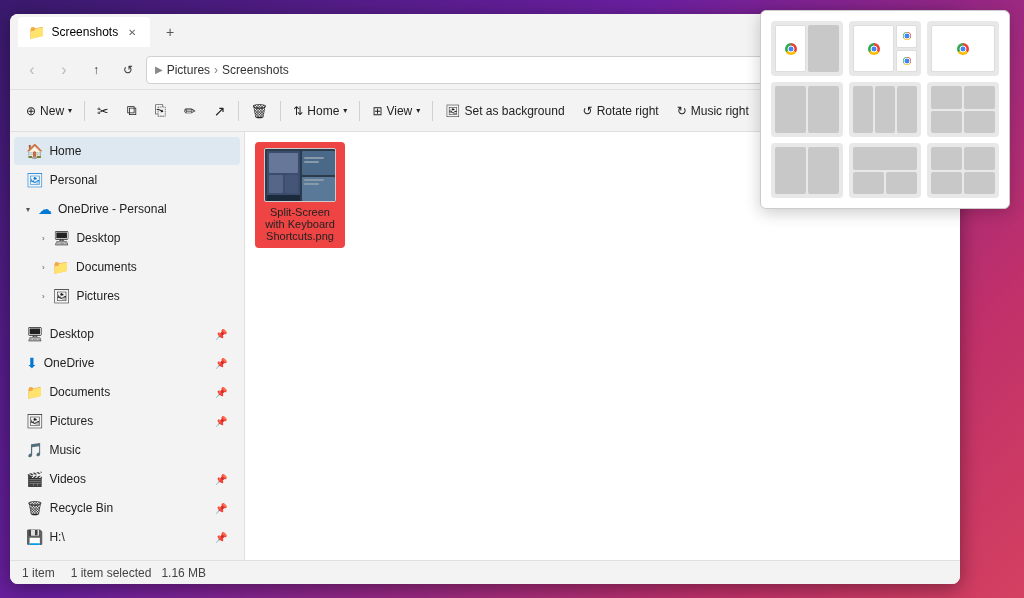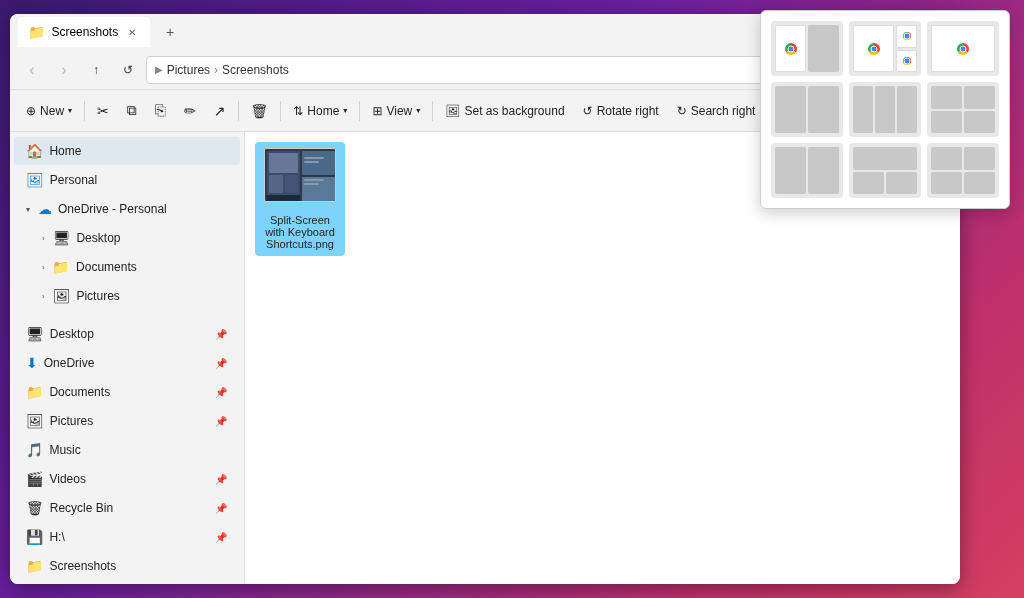--- a/index.html
+++ b/index.html
@@ -409,21 +409,21 @@
     <div class="toolbar-btn">
       <span>🖼</span>
       <span>Set as background</span>
     </div>
     <div class="toolbar-btn">
       <span>↺</span>
       <span>Rotate right</span>
     </div>
     <div class="toolbar-btn">
       <span>↻</span>
-      <span>Search right</span>
+      <span>Music right</span>
     </div>
   </div>
 
   <div class="main-content">
 
     <div class="sidebar">
       <div class="sidebar-item active">
         <span class="sidebar-item-icon" style="color:#f0a030;">🏠</span>
         <span>Home</span>
       </div>
@@ -495,21 +495,21 @@
       </div>
       <div class="sidebar-item">
         <span class="sidebar-item-icon" style="color:#ffc83d;">📁</span>
         <span>Screenshots</span>
       </div>
 
     </div>
 
     <div class="file-area">
       <div class="file-grid">
-        <div class="file-item" style="background:#7dd3fc;gap:8px;">
+        <div class="file-item" style="background:#ef4444;">
           <div class="file-thumbnail">
             <svg width="72" height="54" viewBox="0 0 72 54" xmlns="http://www.w3.org/2000/svg">
 
               <rect width="72" height="54" fill="#2d3a4a"></rect>
               <rect x="2" y="2" width="33" height="50" fill="#3a4d6e" rx="1"></rect>
               <rect x="37" y="2" width="33" height="24" fill="#4a6888" rx="1"></rect>
               <rect x="37" y="28" width="33" height="24" fill="#5a7898" rx="1"></rect>
 
               <rect x="2" y="46" width="33" height="6" fill="#1a2a3a"></rect>
 
@@ -522,20 +522,28 @@
               <rect x="39" y="30" width="20" height="2" fill="#8899aa" rx="1"></rect>
               <rect x="39" y="34" width="15" height="2" fill="#8899aa" rx="1"></rect>
             </svg>
           </div>
           <div class="file-name">Split-Screen with Keyboard Shortcuts.png</div>
         </div>
       </div>
     </div>
   </div>
 
+  <div class="status-bar">
+    <span>1 item</span>
+    <span>
+      <span>1 item selected</span>
+      &nbsp;
+      <span>1.16 MB</span>
+    </span>
+  </div>
 </div>
 
 <div class="snap-popup">
   <div class="snap-grid">
 
     <div class="snap-option" style="display:grid;grid-template-columns:1fr 1fr;gap:2px;">
       <div class="snap-cell chrome">
         <div class="chrome-logo"></div>
       </div>
       <div class="snap-cell"></div>

